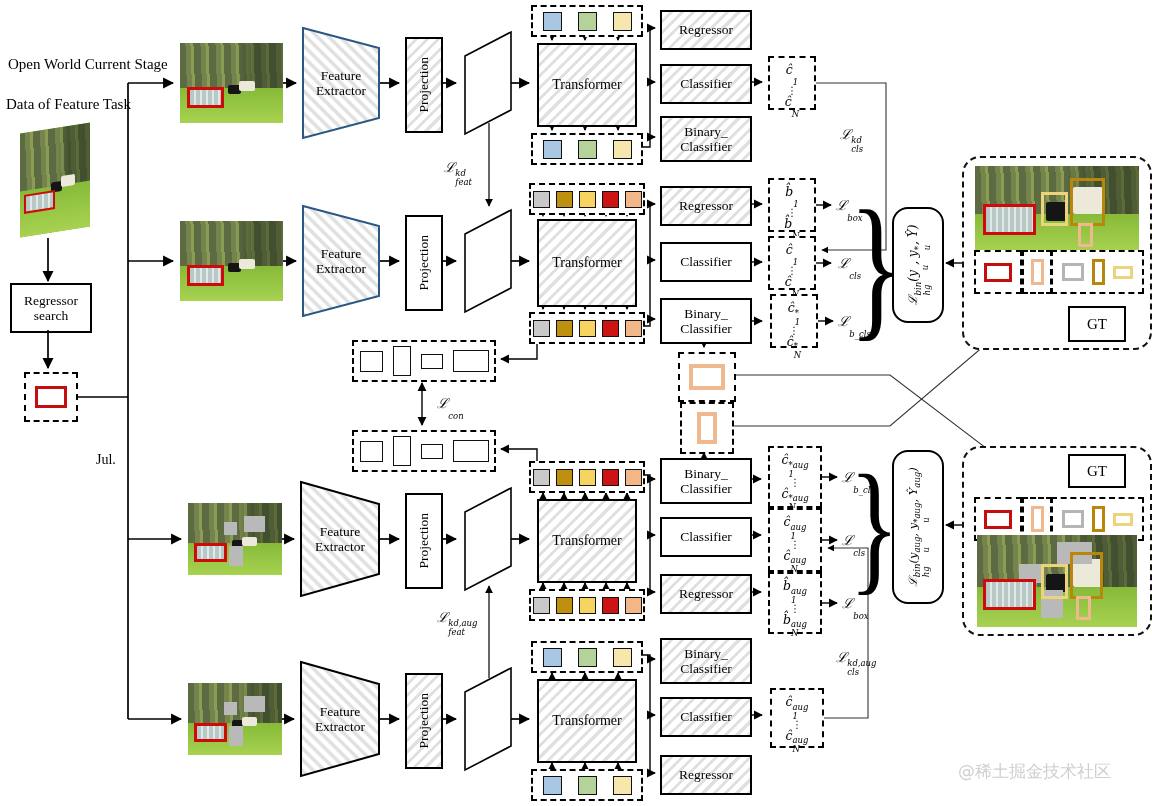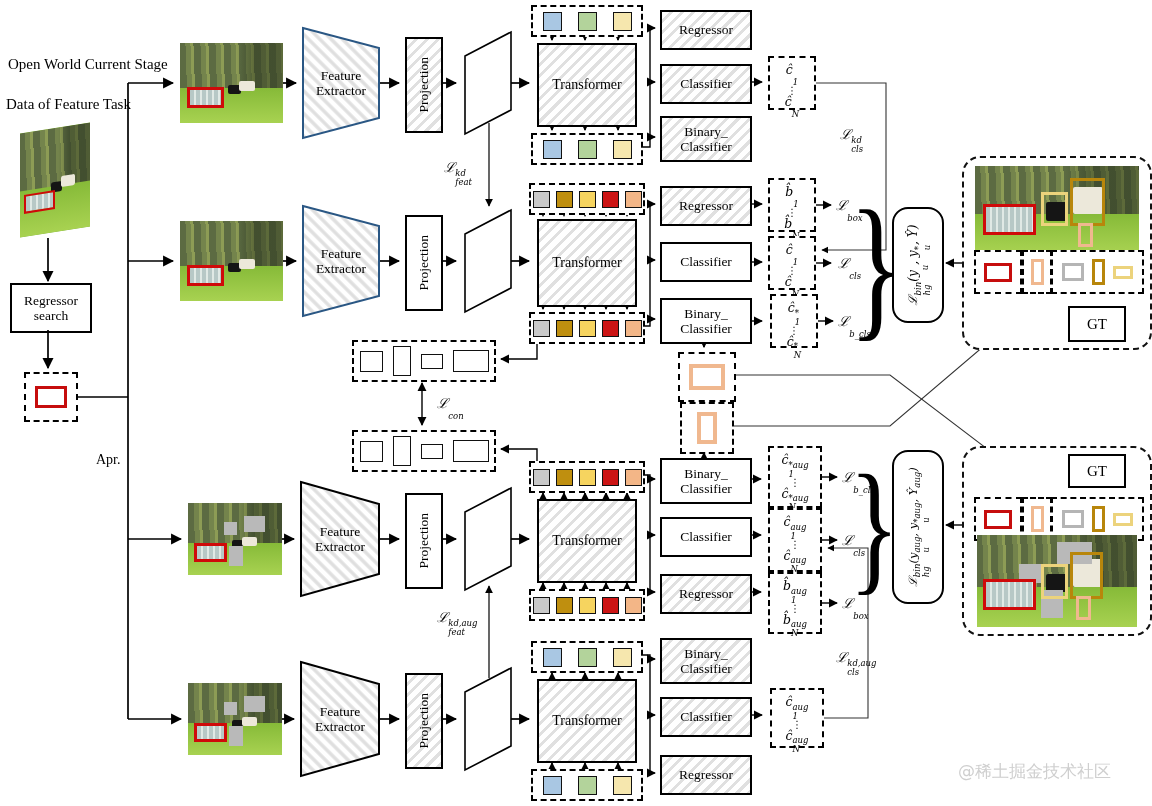--- a/index.html
+++ b/index.html
@@ -206,21 +206,21 @@
 
   <div class="abs" style="left:10px;top:283px;width:78px;height:46px;border:2.4px solid #000;display:flex;align-items:center;justify-content:center">
     <span class="blabel">Regressor
 search</span>
   </div>
 
   <div class="abs" style="left:24px;top:372px;width:50px;height:46px;border:2.2px dashed #000;display:flex;align-items:center;justify-content:center">
     <div class="obx c-red" style="width:32px;height:22px"></div>
   </div>
 
-  <div class="txt" style="left:96px;top:452px;font-size:14px">Apr.</div>
+  <div class="txt" style="left:96px;top:452px;font-size:14px">Jul.</div>
 
   <div class="ph" style="left:180px;top:43px;width:103px;height:80px">
     <div class="ph-trees"></div>
       <div class="ph-grass"></div>
     <div class="cow-b" style="left:47%;top:52%;width:12%;height:12%"></div>
     <div class="cow-w" style="left:57%;top:47%;width:16%;height:13%"></div>
     <div class="sign" style="left:7%;top:55%;width:36%;height:26%"></div>
   </div>
   <div class="ph" style="left:180px;top:221px;width:103px;height:80px">
     <div class="ph-trees"></div>

